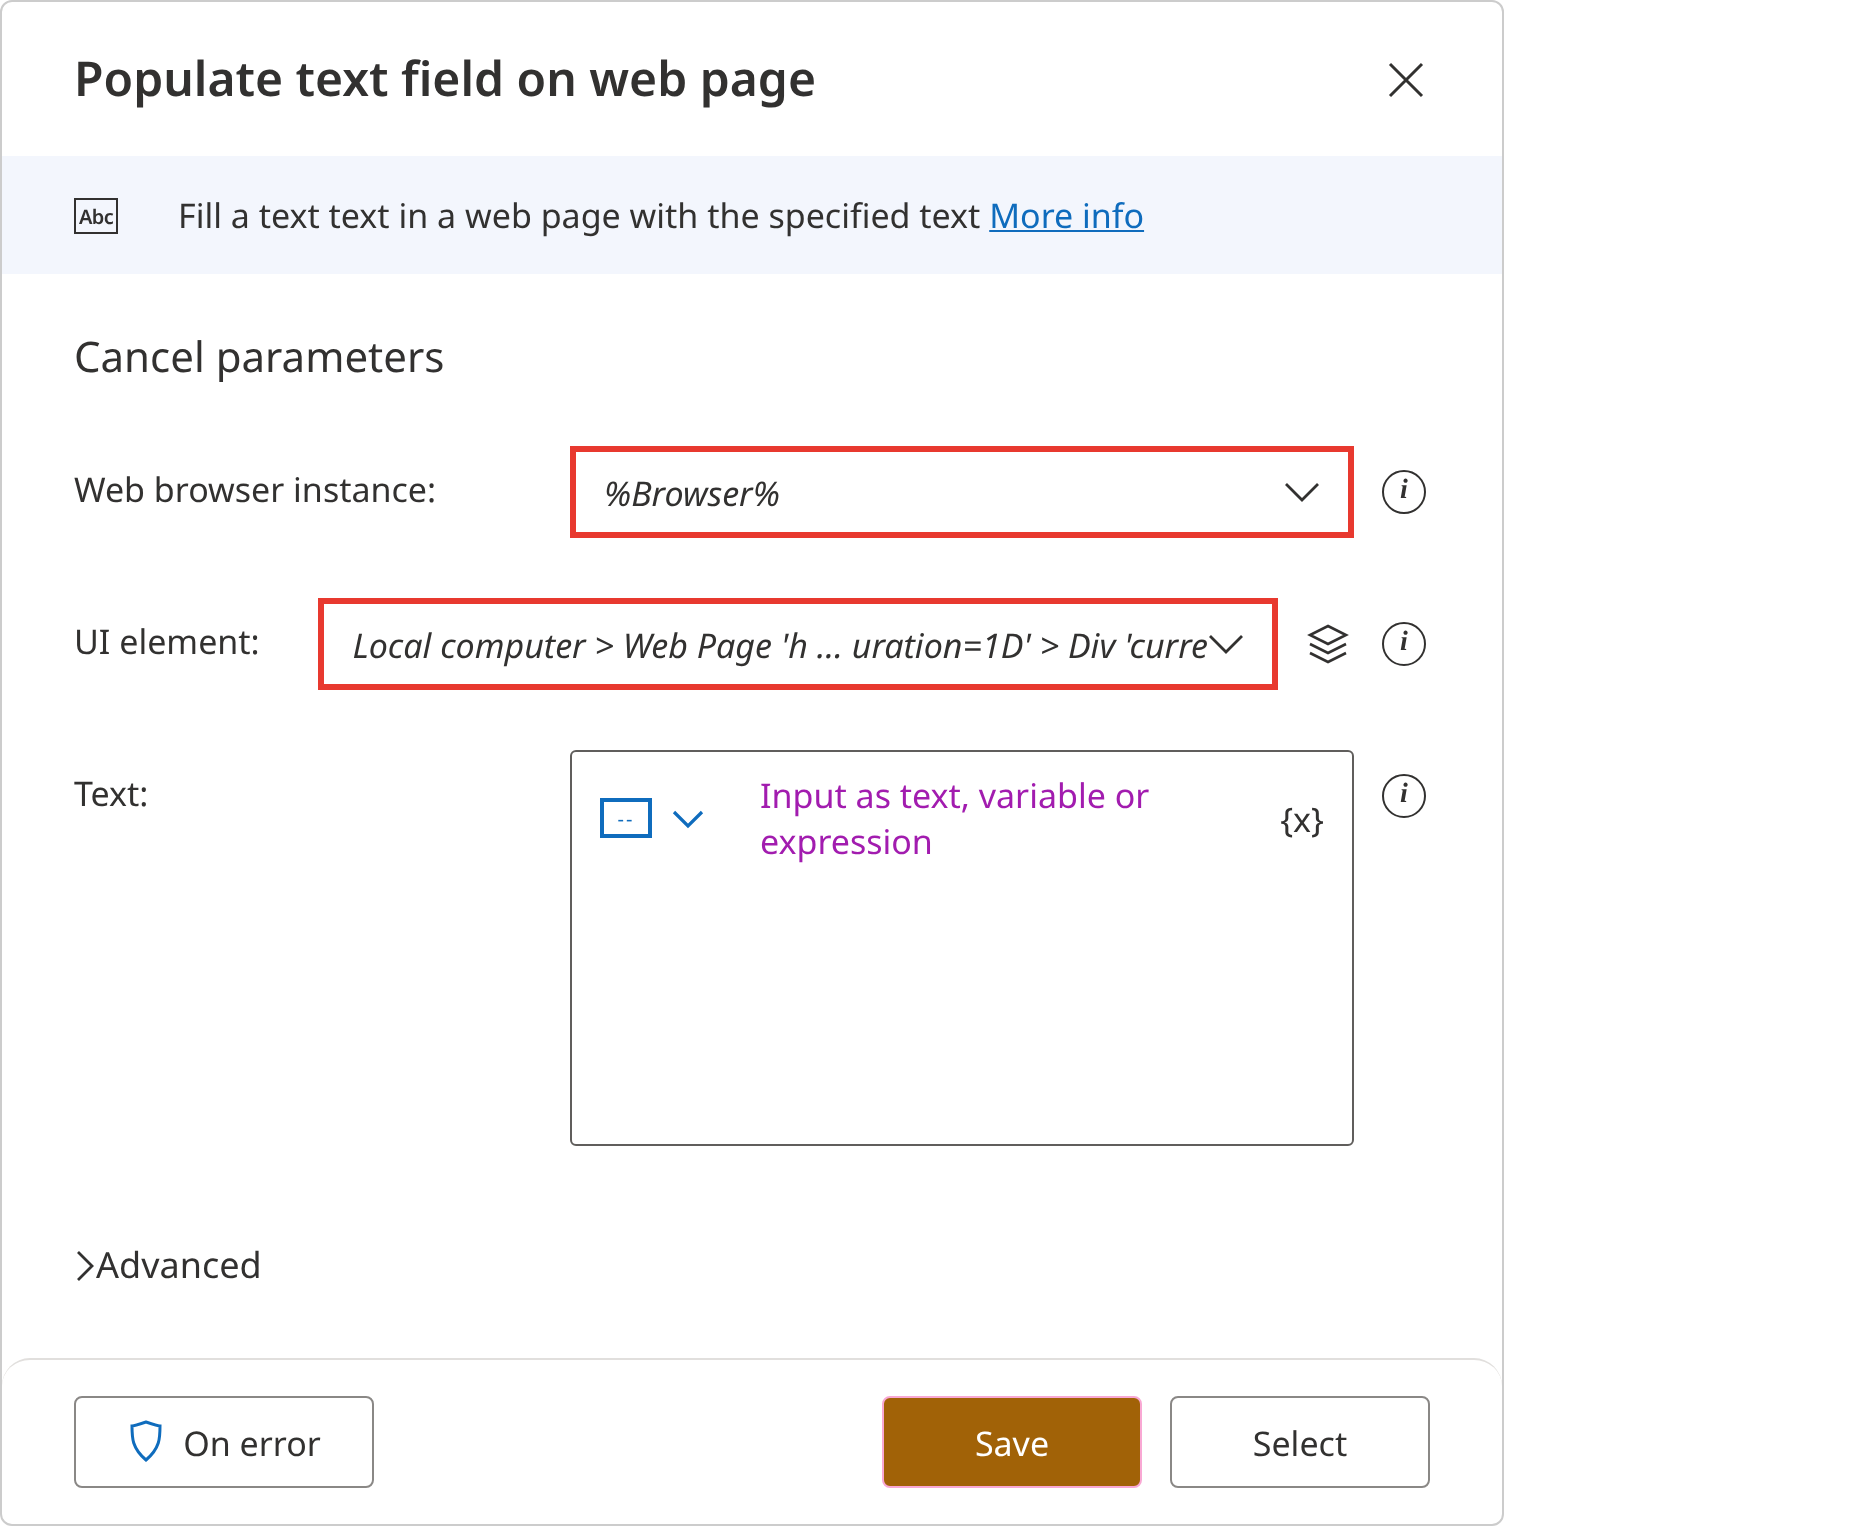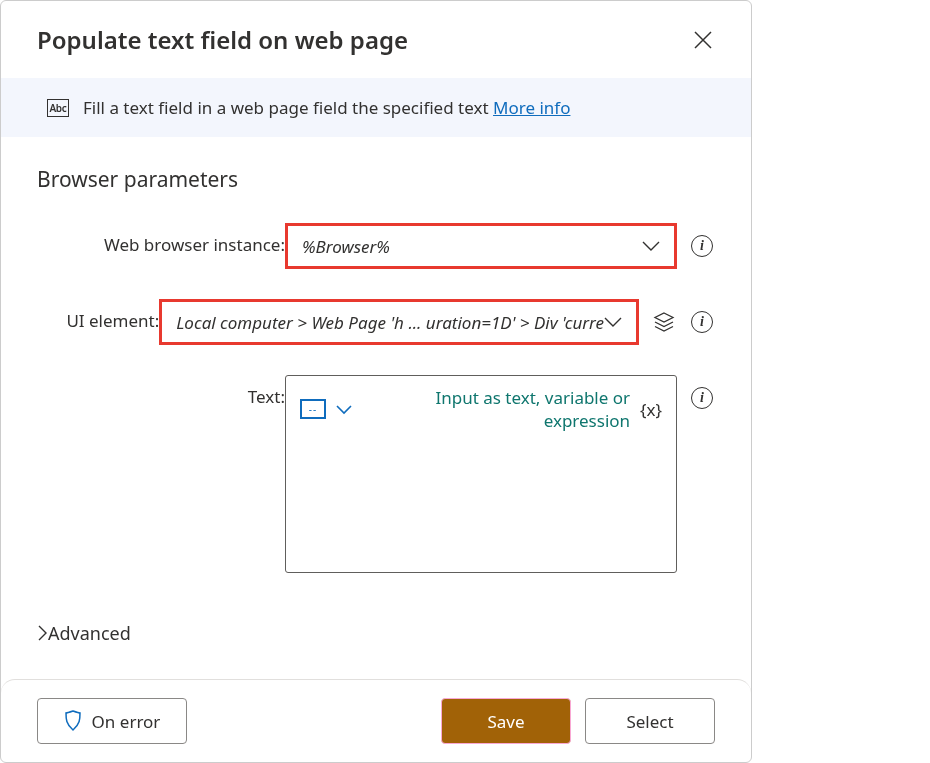--- a/index.html
+++ b/index.html
@@ -31,24 +31,24 @@
     font-weight: 600;
     color: #323130;
   }
   .close-btn {
     width: 32px; height: 32px;
     display: flex; align-items: center; justify-content: center;
     cursor: pointer;
   }
   .info-strip {
     background: #f3f6fd;
-    padding: 18px 46px;
-    display: flex;
-    align-items: center;
-    gap: 14px;
+    padding: 18px 36px;
+    display: flex;
+    align-items: center;
+    gap: 30px;
     font-size: 17px;
     color: #323130;
   }
   .info-strip a { color: #0f6cbd; text-decoration: underline; cursor: pointer; }
   .abc-icon {
     width: 22px; height: 18px;
     border: 1.5px solid #323130;
     font-size: 10px;
     display: flex; align-items: center; justify-content: center;
     font-weight: 600;
@@ -62,21 +62,20 @@
   .section-title {
     font-size: 21px;
     font-weight: 400;
     color: #323130;
     margin-bottom: 30px;
   }
   .param-row {
     display: flex;
     align-items: flex-start;
     margin-bottom: 30px;
-    text-align: right;
   }
   .param-label {
     width: 248px;
     font-size: 17px;
     color: #323130;
     padding-top: 10px;
   }
   .param-control {
     flex: 1;
     display: flex;
@@ -134,21 +133,21 @@
   .mode-box {
     width: 26px; height: 20px;
     border: 2px solid #0f6cbd;
     display: flex; align-items: center; justify-content: center;
     color: #0f6cbd;
     font-size: 10px;
     letter-spacing: 1px;
   }
   .placeholder {
     flex: 1;
-    color: #0f766e;
+    color: #a21caf;
     font-size: 17px;
     margin-left: 18px;
   }
   .var-token {
     font-size: 17px;
     color: #323130;
     cursor: pointer;
   }
   .text-body {
     padding: 6px 20px 10px 20px;
@@ -198,26 +197,26 @@
     <div class="close-btn">
       <svg width="18" height="18" viewBox="0 0 18 18">
           <path d="M1 1 L17 17 M17 1 L1 17" stroke="#323130" stroke-width="1.5" fill="none"></path>
         </svg>
     </div>
   </div>
 
   <div class="info-strip">
     <div class="abc-icon">Abc</div>
     <div>
-      <span>Fill a text field in a web page field the specified text </span><a>More info</a>
+      <span>Fill a text text in a web page with the specified text </span><a>More info</a>
     </div>
   </div>
 
   <div class="content">
-    <div class="section-title">Browser parameters</div>
+    <div class="section-title">Cancel parameters</div>
 
     <div class="param-row">
       <div class="param-label">Web browser instance:</div>
       <div class="param-control">
         <div class="select-box">
           <span class="text">%Browser%</span>
           <svg width="18" height="12" viewBox="0 0 18 12">
               <path d="M1 2 L9 10 L17 2" stroke="#323130" stroke-width="1.4" fill="none"></path>
             </svg>
         </div>

